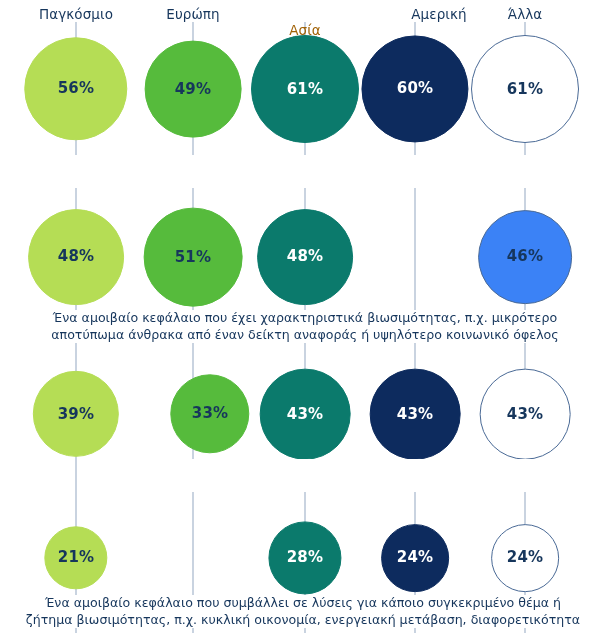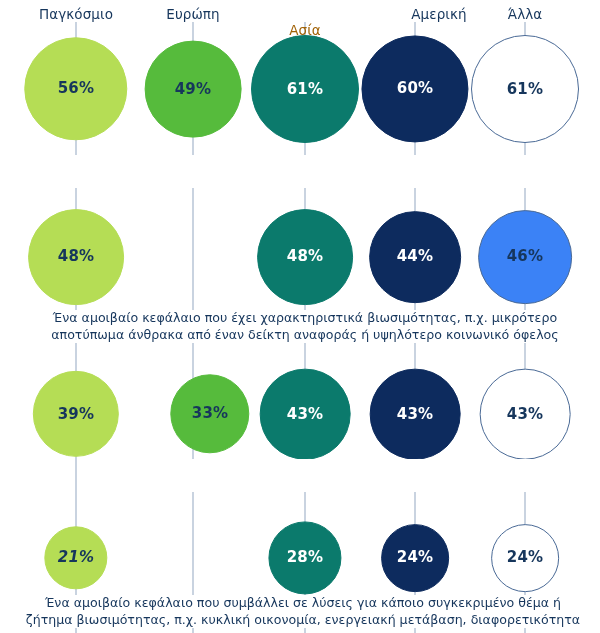--- a/index.html
+++ b/index.html
@@ -80,46 +80,46 @@
     </div>
     <div class="bubble" style="left: 415px; top: 89px; width: 107.111px; height: 107.111px; background: rgb(13, 43, 94); border: 1px solid rgb(13, 43, 94);">
       <span class="val" style="color: rgb(255, 255, 255);">60%</span>
     </div>
     <div class="bubble" style="left: 525px; top: 89px; width: 108px; height: 108px; background: rgb(255, 255, 255); border: 1px solid rgb(74, 106, 150);">
       <span class="val" style="color: rgb(22, 54, 92);">61%</span>
     </div>
     <div class="bubble" style="left: 76px; top: 257px; width: 95.8031px; height: 95.8031px; background: rgb(181, 221, 85); border: 1px solid rgb(181, 221, 85);">
       <span class="val" style="color: rgb(22, 54, 92);">48%</span>
     </div>
+    <div class="bubble" style="left: 193px; top: 257px; width: 98.7516px; height: 98.7516px; background: rgb(86, 187, 60); border: 1px solid rgb(86, 187, 60);">
+      <span class="val" style="color: rgb(22, 54, 92);">51%</span>
+    </div>
     <div class="bubble" style="left: 305px; top: 257px; width: 95.8031px; height: 95.8031px; background: rgb(11, 122, 108); border: 1px solid rgb(11, 122, 108);">
       <span class="val" style="color: rgb(255, 255, 255);">48%</span>
-    </div>
-    <div class="bubble" style="left: 415px; top: 257px; width: 91.7245px; height: 91.7245px; background: rgb(13, 43, 94); border: 1px solid rgb(13, 43, 94);">
-      <span class="val" style="color: rgb(255, 255, 255);">44%</span>
     </div>
     <div class="bubble" style="left: 525px; top: 257px; width: 93.7859px; height: 93.7859px; background: #3b82f6; border: 1px solid rgb(74, 106, 150);">
       <span class="val" style="color: rgb(22, 54, 92);">46%</span>
     </div>
     <div class="bubble" style="left: 76px; top: 414px; width: 86.3557px; height: 86.3557px; background: rgb(181, 221, 85); border: 1px solid rgb(181, 221, 85);">
       <span class="val" style="color: rgb(22, 54, 92);">39%</span>
     </div>
     <div class="bubble" style="left: 210px; top: 414px; width: 79.4357px; height: 79.4357px; background: rgb(86, 187, 60); border: 1px solid rgb(86, 187, 60);">
       <span class="val" style="color: rgb(22, 54, 92);">33%</span>
     </div>
     <div class="bubble" style="left: 305px; top: 414px; width: 90.6761px; height: 90.6761px; background: rgb(11, 122, 108); border: 1px solid rgb(11, 122, 108);">
       <span class="val" style="color: rgb(255, 255, 255);">43%</span>
     </div>
     <div class="bubble" style="left: 415px; top: 414px; width: 90.6761px; height: 90.6761px; background: rgb(13, 43, 94); border: 1px solid rgb(13, 43, 94);">
       <span class="val" style="color: rgb(255, 255, 255);">43%</span>
     </div>
     <div class="bubble" style="left: 525px; top: 414px; width: 90.6761px; height: 90.6761px; background: rgb(255, 255, 255); border: 1px solid rgb(74, 106, 150);">
       <span class="val" style="color: rgb(22, 54, 92);">43%</span>
     </div>
     <div class="bubble" style="left: 76px; top: 558px; width: 63.3678px; height: 63.3678px; background: rgb(181, 221, 85); border: 1px solid rgb(181, 221, 85);">
-      <span class="val" style="color: rgb(22, 54, 92); font-style: italic;">21%</span>
+      <span class="val" style="color: rgb(22, 54, 92);">21%</span>
     </div>
     <div class="bubble" style="left: 305px; top: 558px; width: 73.1708px; height: 73.1708px; background: rgb(11, 122, 108); border: 1px solid rgb(11, 122, 108);">
       <span class="val" style="color: rgb(255, 255, 255);">28%</span>
     </div>
     <div class="bubble" style="left: 415px; top: 558px; width: 67.743px; height: 67.743px; background: rgb(13, 43, 94); border: 1px solid rgb(13, 43, 94);">
       <span class="val" style="color: rgb(255, 255, 255);">24%</span>
     </div>
     <div class="bubble" style="left: 525px; top: 558px; width: 67.743px; height: 67.743px; background: rgb(255, 255, 255); border: 1px solid rgb(74, 106, 150);">
       <span class="val" style="color: rgb(22, 54, 92);">24%</span>
     </div>

